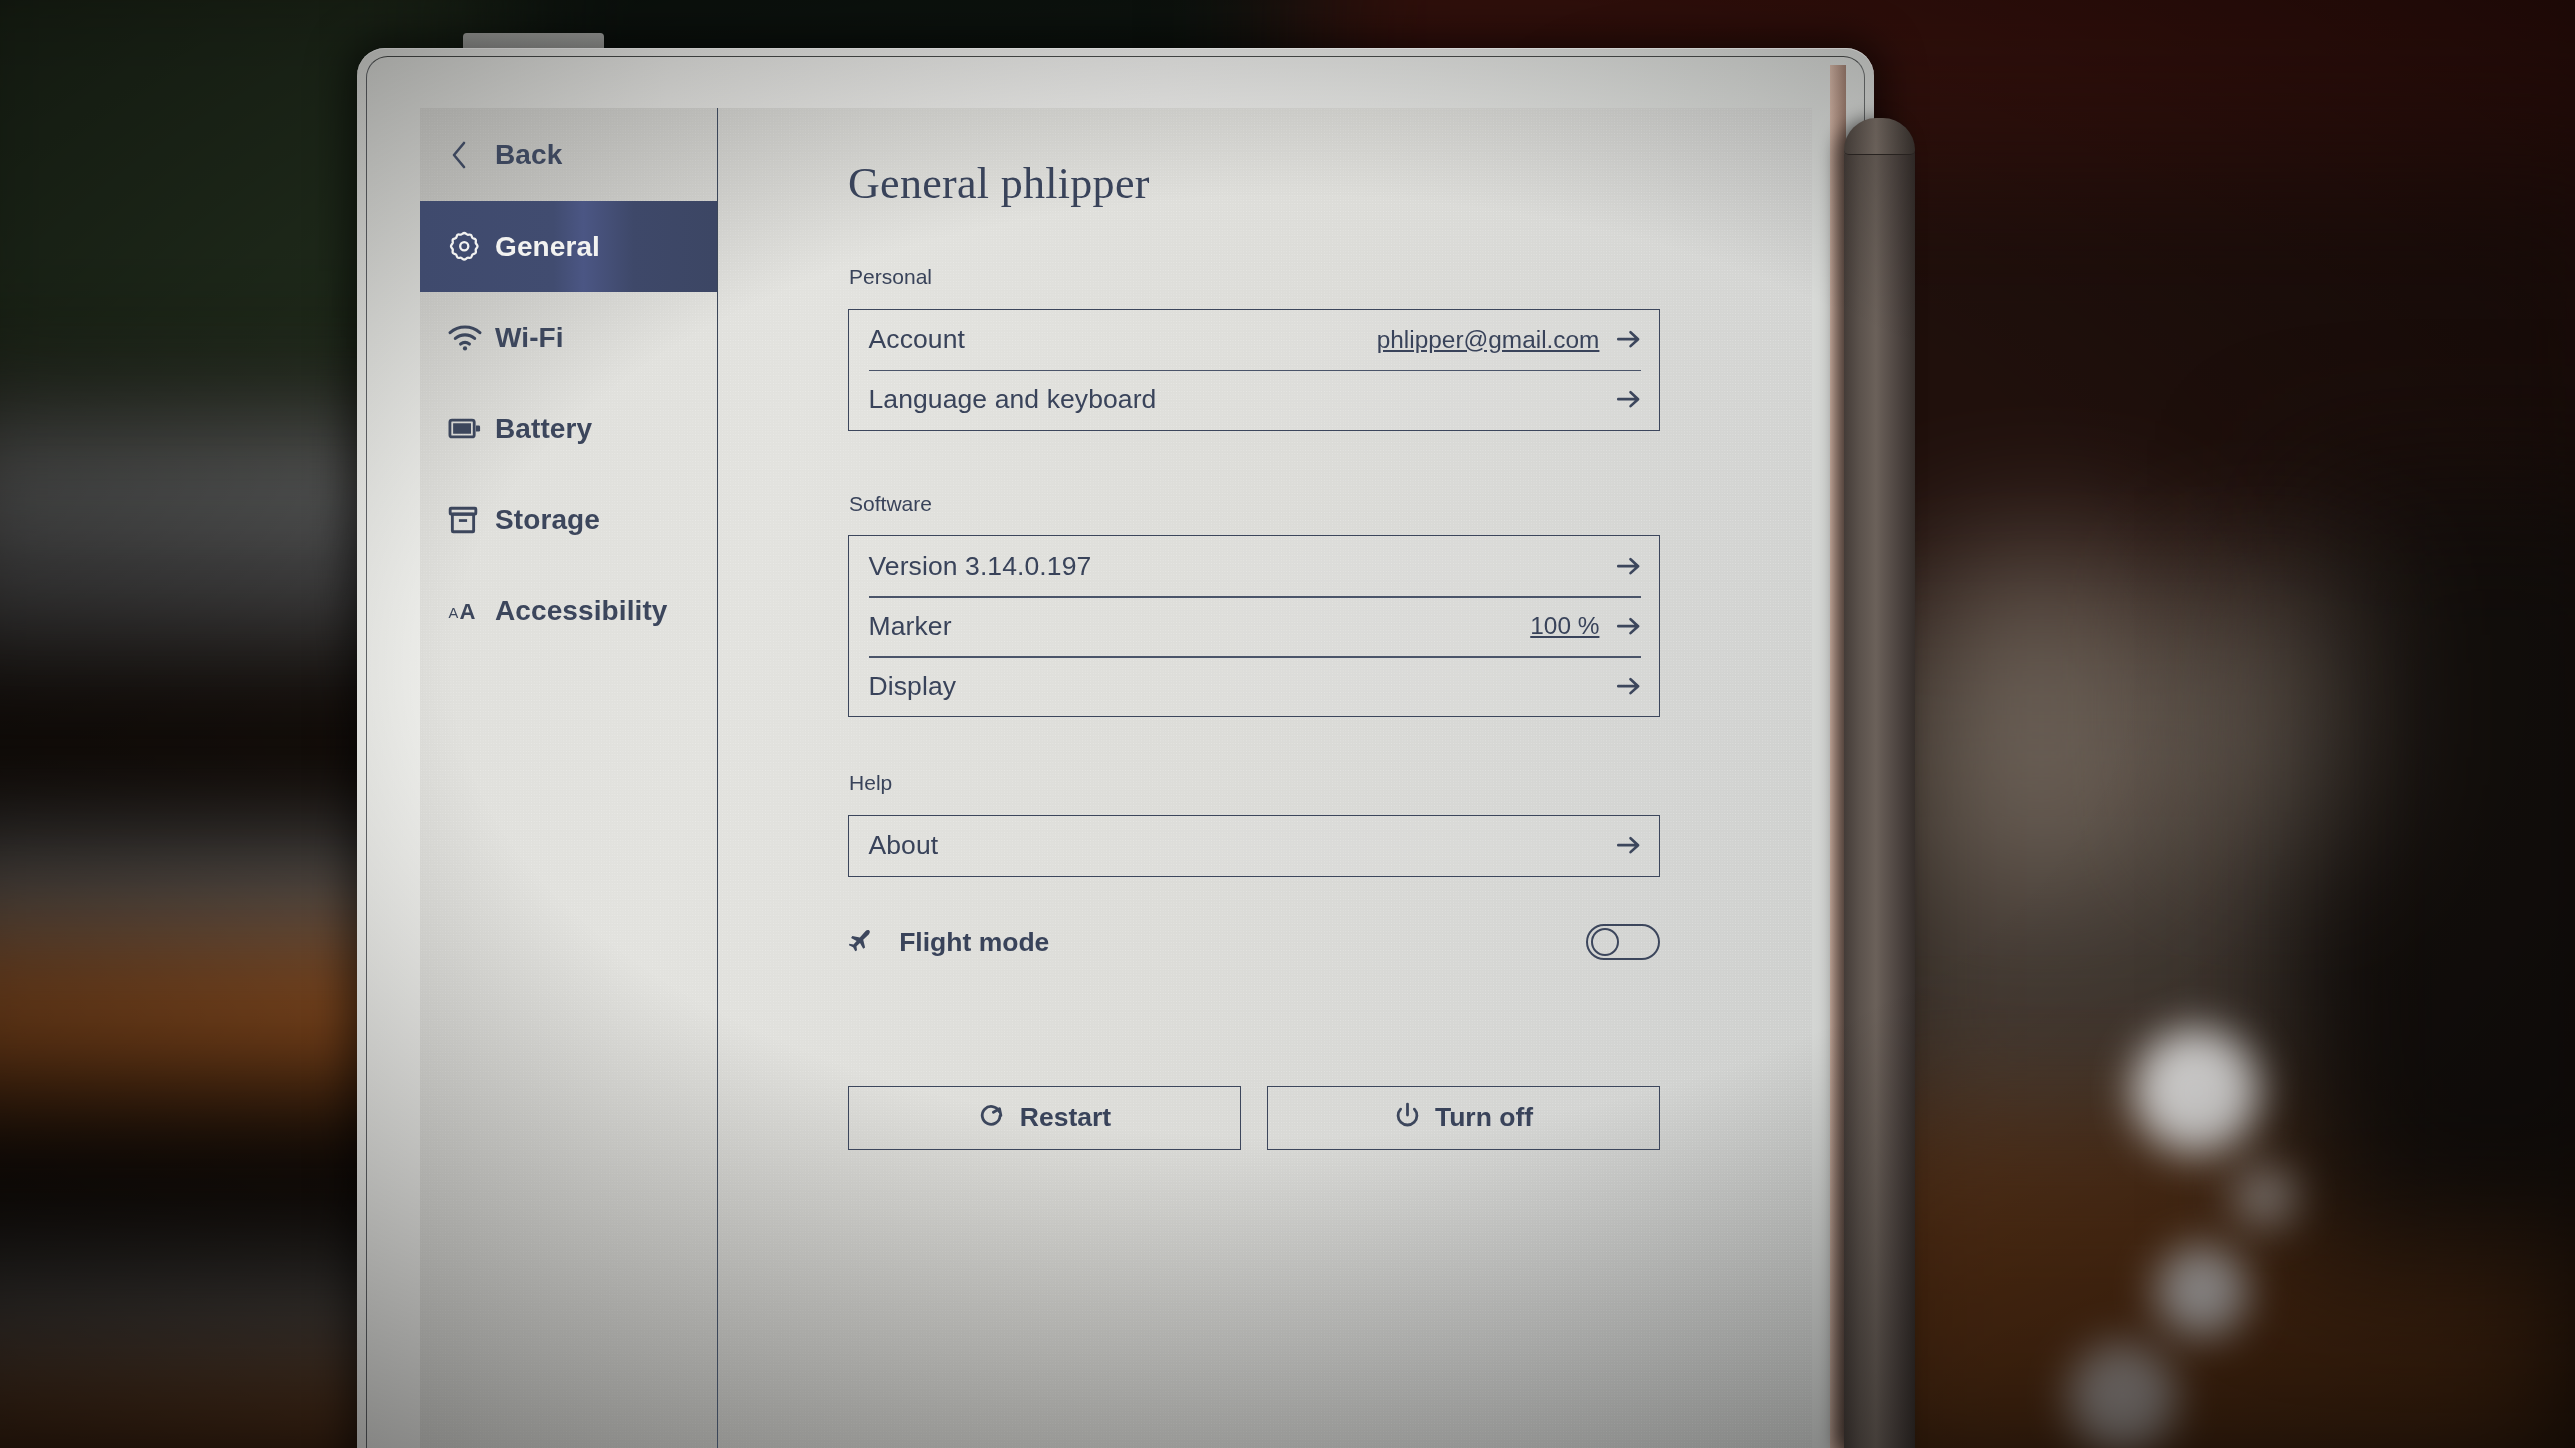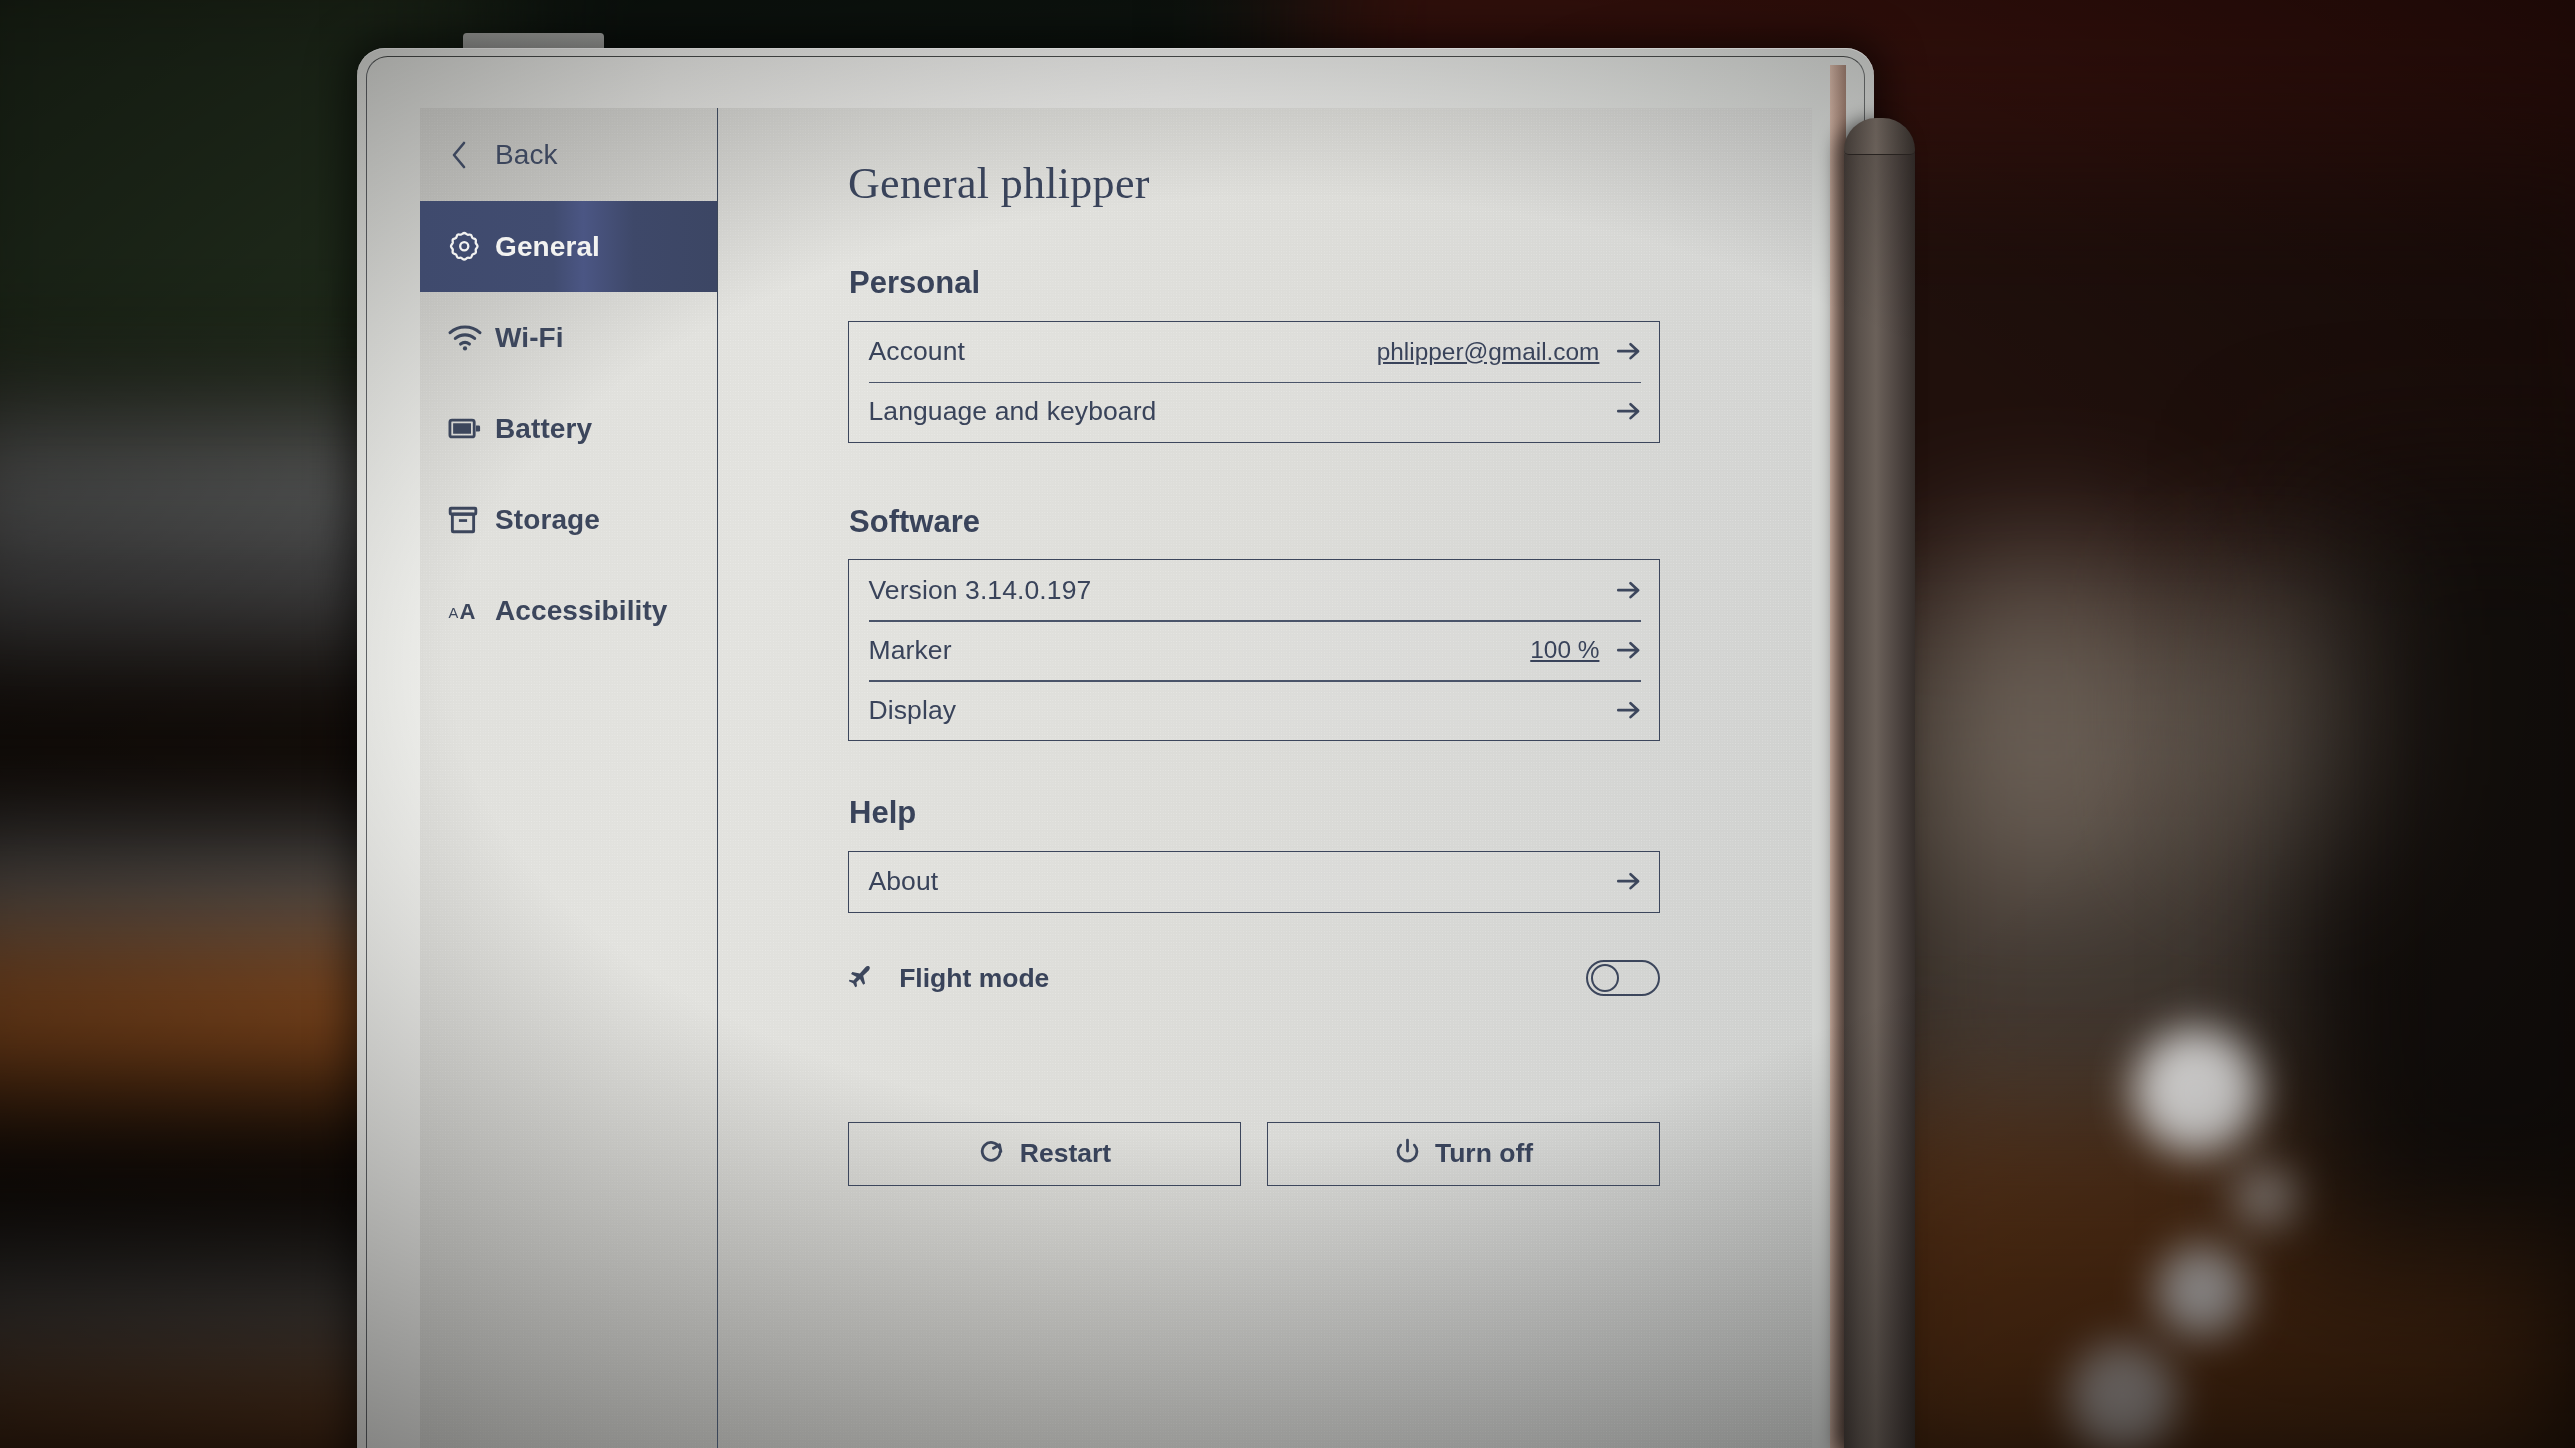--- a/index.html
+++ b/index.html
@@ -48,34 +48,34 @@
 
   
   #sidebar{width:297px;flex:0 0 297px;position:relative;z-index:2;border-right:1.6px solid #3b4659;}
   .nav-row{
     display:flex;align-items:center;height:91px;padding-left:28px;box-sizing:border-box;
     color:#3c465c;
   }
   .nav-row .ico{width:47px;flex:0 0 47px;display:flex;align-items:center;}
   .nav-label{font-size:28px;font-weight:700;letter-spacing:0.1px;}
   #back-row{height:93px;}
-  #back-row .nav-label{font-weight:400;}
+  #back-row .nav-label{font-weight:700;}
   .nav-row.active{
     background:linear-gradient(90deg,#3f4a6d 0%,#414c70 45%,#4b5684 55%,#3e4869 72%,#3c4664 100%);
     color:#f0f0ee;
   }
   .nav-row.active .nav-label{color:#f2f2f0;}
 
   
   #content{flex:1;position:relative;z-index:2;padding:50px 0 0 130px;box-sizing:border-box;}
   #page-title{
     font-family:"Liberation Serif", serif;
     font-size:44px;color:#39435a;letter-spacing:0.3px;margin:0 0 56px 0;font-weight:400;
   }
-  .section-label{font-size:31px;font-weight:700;color:#39435a;margin:0 0 19.5px 1.1px;}
+  .section-label{font-size:21px;font-weight:400;color:#39435a;margin:0 0 19.5px 1.1px;}
   .card{
     width:812px;box-sizing:border-box;border:1.6px solid #3c465c;
     background:rgba(255,255,255,.05);
   }
   .card-row{
     height:60px;display:flex;align-items:center;padding:0 18.4px 0 19.5px;box-sizing:border-box;
     position:relative;color:#39435a;
   }
   .card-row + .card-row:before{
     content:"";position:absolute;left:19.5px;right:18.4px;top:0;height:1.6px;background:#4a5469;

